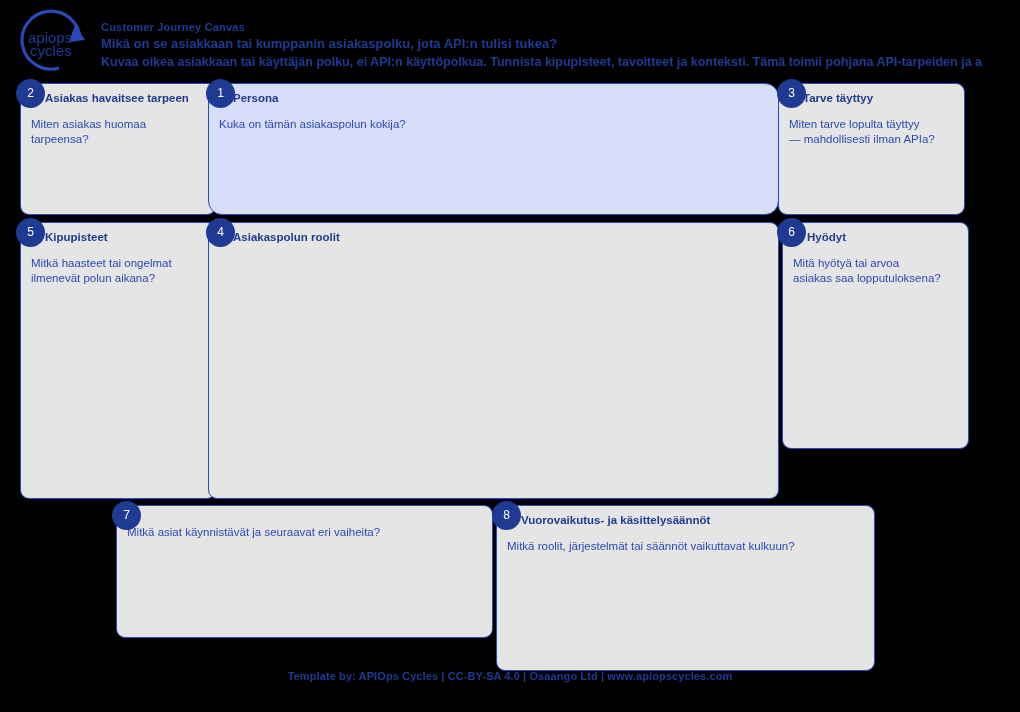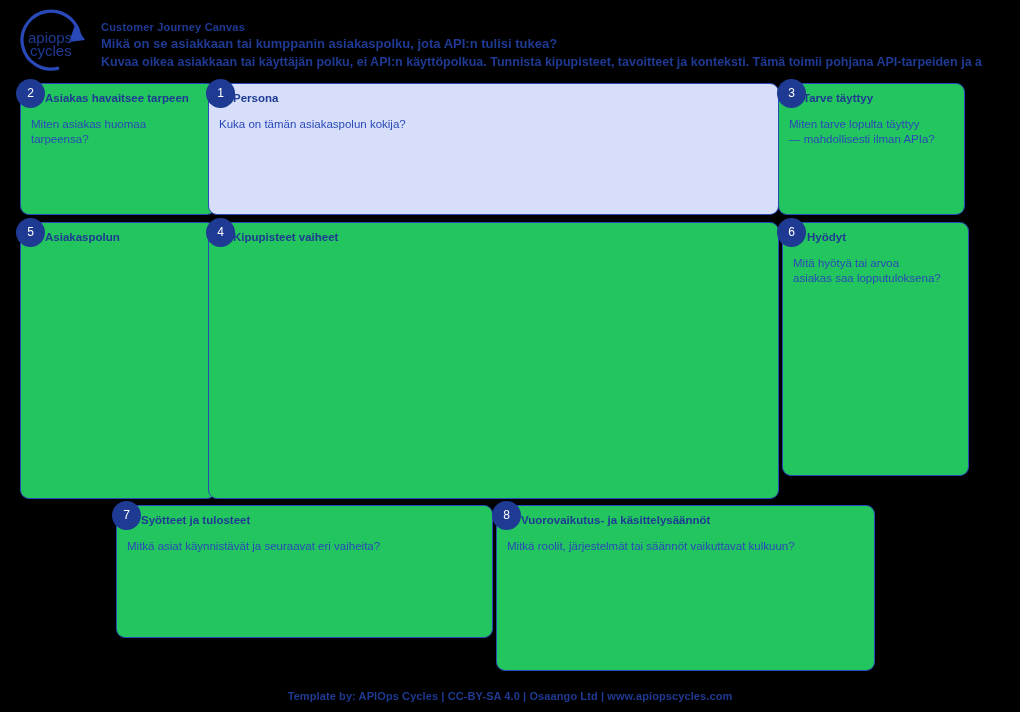--- a/index.html
+++ b/index.html
@@ -57,27 +57,28 @@
     color: #1f3a93;
     line-height: 19px;
     white-space: nowrap;
     overflow: hidden;
     width: 925px;
   }
 
   
   .box {
     position: absolute;
-    background: #22c55e;
+    background: #e5e5e5;
     border: 1.5px solid #2a49b8;
     border-radius: 9px;
     box-sizing: border-box;
   }
   .box.persona {
     background: #d6def9;
+    border-radius: 14px;
   }
   .box-head {
     position: absolute;
     left: 24px;
     top: 7px;
     right: 8px;
   }
   .box-title {
     font-size: 11.5px;
     font-weight: bold;
@@ -115,34 +116,34 @@
 
   #box3 { left: 778px; top: 83px; width: 187px; height: 132px; }
   #bdg3 { left: 777px; top: 79px; }
 
   #box5 { left: 20px;  top: 222px; width: 196px; height: 277px; }
   #bdg5 { left: 16px;  top: 218px; }
 
   #box4 { left: 208px; top: 222px; width: 571px; height: 277px; }
   #bdg4 { left: 206px; top: 218px; }
 
-  #box6 { left: 782px; top: 222px; width: 187px; height: 254px; }
+  #box6 { left: 782px; top: 222px; width: 187px; height: 227px; }
   #bdg6 { left: 777px; top: 218px; }
 
   #box7 { left: 116px; top: 505px; width: 377px; height: 133px; }
   #bdg7 { left: 112px; top: 501px; }
 
   #box8 { left: 496px; top: 505px; width: 379px; height: 166px; }
   #bdg8 { left: 492px; top: 501px; }
 
   
   #footer {
     position: absolute;
     left: 0;
-    top: 690px;
+    top: 670px;
     width: 1020px;
     text-align: center;
     font-size: 11px;
     font-weight: bold;
     color: #1f3a93;
     letter-spacing: 0.1px;
   }
 </style>
 </head>
 <body>
@@ -186,44 +187,45 @@
   <div class="box-head">
     <div class="box-title">Tarve täyttyy</div>
     <div class="box-sub">Miten tarve lopulta täyttyy
 — mahdollisesti ilman APIa?</div>
   </div>
 </div>
 <div class="badge" id="bdg3">3</div>
 
 <div class="box" id="box5">
   <div class="box-head">
-    <div class="box-title">Asiakaspolun</div>
+    <div class="box-title">Kipupisteet</div>
+    <div class="box-sub">Mitkä haasteet tai ongelmat
+ilmenevät polun aikana?</div>
   </div>
 </div>
 <div class="badge" id="bdg5">5</div>
 
 <div class="box" id="box4">
   <div class="box-head">
-    <div class="box-title">Kipupisteet vaiheet</div>
+    <div class="box-title">Asiakaspolun roolit</div>
   </div>
 </div>
 <div class="badge" id="bdg4">4</div>
 
 <div class="box" id="box6">
   <div class="box-head">
     <div class="box-title">Hyödyt</div>
     <div class="box-sub">Mitä hyötyä tai arvoa
 asiakas saa lopputuloksena?</div>
   </div>
 </div>
 <div class="badge" id="bdg6">6</div>
 
 <div class="box" id="box7">
   <div class="box-head">
-    <div class="box-title">Syötteet ja tulosteet</div>
     <div class="box-sub">Mitkä asiat käynnistävät ja seuraavat eri vaiheita?</div>
   </div>
 </div>
 <div class="badge" id="bdg7">7</div>
 
 <div class="box" id="box8">
   <div class="box-head">
     <div class="box-title">Vuorovaikutus- ja käsittelysäännöt</div>
     <div class="box-sub">Mitkä roolit, järjestelmät tai säännöt vaikuttavat kulkuun?</div>
   </div>

